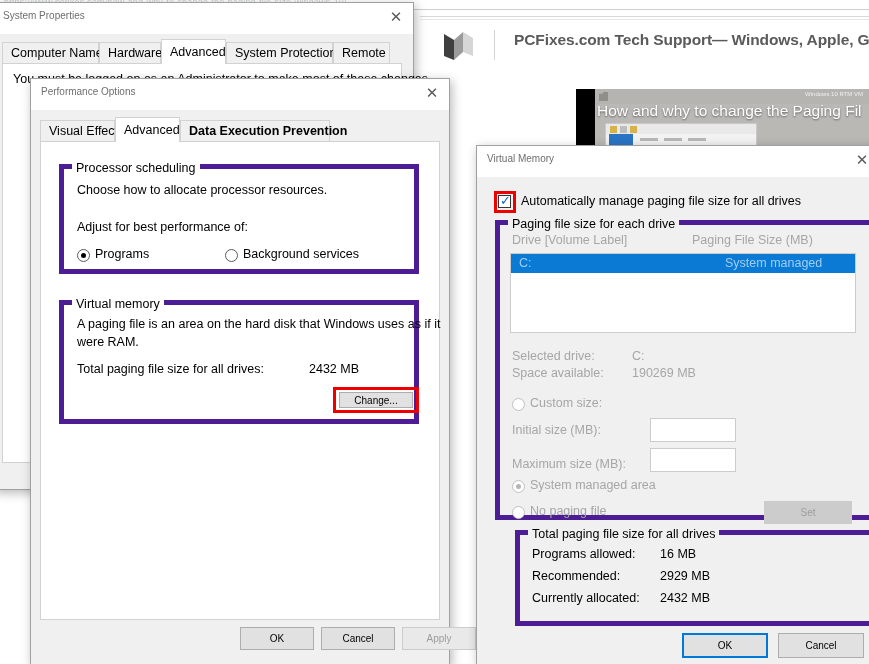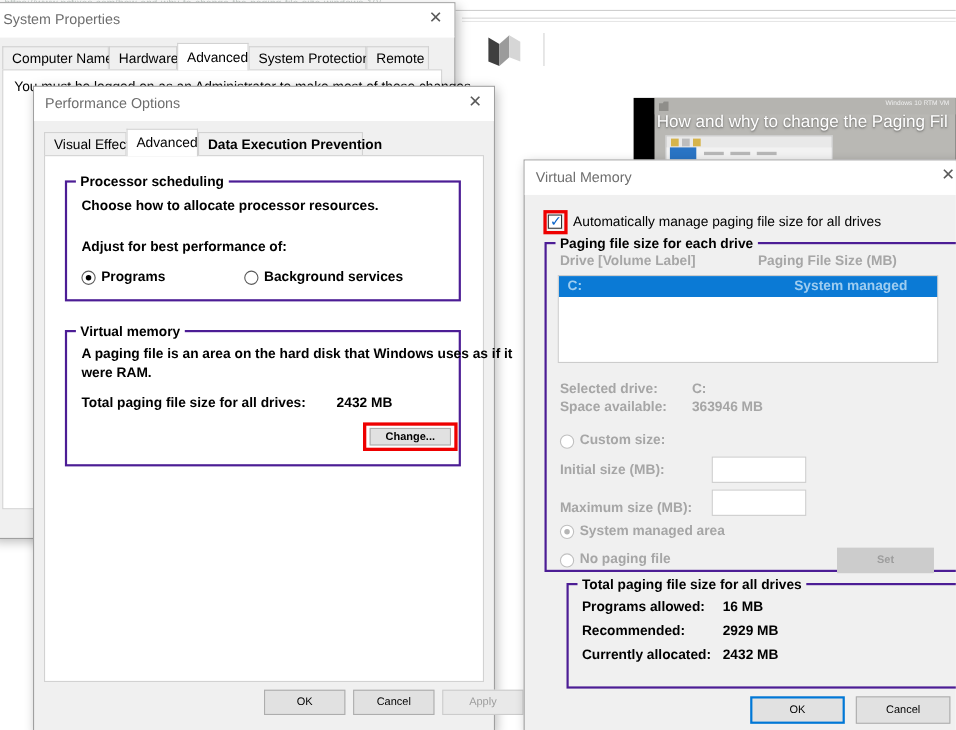--- a/index.html
+++ b/index.html
@@ -166,21 +166,21 @@
   }
   .win-titlebar {
     position: relative;
     height: 30px;
     background: #ffffff;
     border-bottom: 1px solid #ffffff;
   }
   .win-title {
     position: absolute;
     left: 10px; top: 7px;
-    font-size: 13px;
+    font-size: 10px;
     color: #6e6e6e;
     white-space: nowrap;
   }
   .win-close {
     position: absolute;
     top: 0; right: 0;
     width: 34px; height: 28px;
     color: #5a5a5a;
     font-size: 15px;
     line-height: 28px;
@@ -218,23 +218,22 @@
   }
   .tabpanel {
     position: absolute;
     background: #ffffff;
     border: 1px solid #d2d2d2;
     box-sizing: border-box;
   }
 
   .groupbox {
     position: absolute;
-    border: 2px solid #4c1d95;
-    box-sizing: border-box;
-    font-weight: bold;
+    border: 5px solid #4c1d95;
+    box-sizing: border-box;
   }
   .groupbox > .gb-legend {
     position: absolute;
     top: -8px; left: 8px;
     background: #ffffff;
     padding: 0 4px;
     font-size: 12.5px;
     color: #000;
     white-space: nowrap;
   }
@@ -343,20 +342,21 @@
 
     <div class="site-header">
       <div class="site-logo">
         <svg viewBox="0 0 34 32" width="34" height="32">
           <polygon points="2,4 12,10 12,30 2,26" fill="#3f3f3f"></polygon>
           <polygon points="12,10 21,2 21,22 12,30" fill="#9b9b9b"></polygon>
           <polygon points="21,2 31,8 31,26 21,22" fill="#d6d6d6"></polygon>
         </svg>
       </div>
       <div class="site-logo-divider"></div>
+      <div class="site-title">PCFixes.com Tech Support— Windows, Apple, G</div>
     </div>
 
     <div class="video-thumb">
       <div class="video-inner">
         <div class="video-inner-top"></div>
         <div class="video-desk-icon"></div>
         <div class="video-winlabel">Windows 10 RTM   VM</div>
         <div class="video-explorer">
           <div class="ve-dot" style="left:4px;"></div>
           <div class="ve-dot" style="left:14px;background:#bdbdbd;"></div>
@@ -459,21 +459,21 @@
         <div class="list-row-selected" style="width:346px;">
           <div class="list-cell" style="left:8px;">C:</div>
           <div class="list-cell" style="left:214px;">System managed</div>
         </div>
       </div>
 
       <div class="txt dim" style="left:12px; top:124px;">Selected drive:</div>
       <div class="txt dim" style="left:132px; top:124px;">C:</div>
 
       <div class="txt dim" style="left:12px; top:141px;">Space available:</div>
-      <div class="txt dim" style="left:132px; top:141px;">363946 MB</div>
+      <div class="txt dim" style="left:132px; top:141px;">190269 MB</div>
 
       <div class="radio dis" style="left:12px; top:173px;"></div>
       <div class="txt dim" style="left:30px; top:171px;">Custom size:</div>
 
       <div class="txt dim" style="left:12px; top:198px;">Initial size (MB):</div>
       <div class="textbox" style="left:150px; top:193px; width:86px; height:24px;"></div>
 
       <div class="txt dim" style="left:12px; top:232px;">Maximum size (MB):</div>
       <div class="textbox" style="left:150px; top:223px; width:86px; height:24px;"></div>
 

